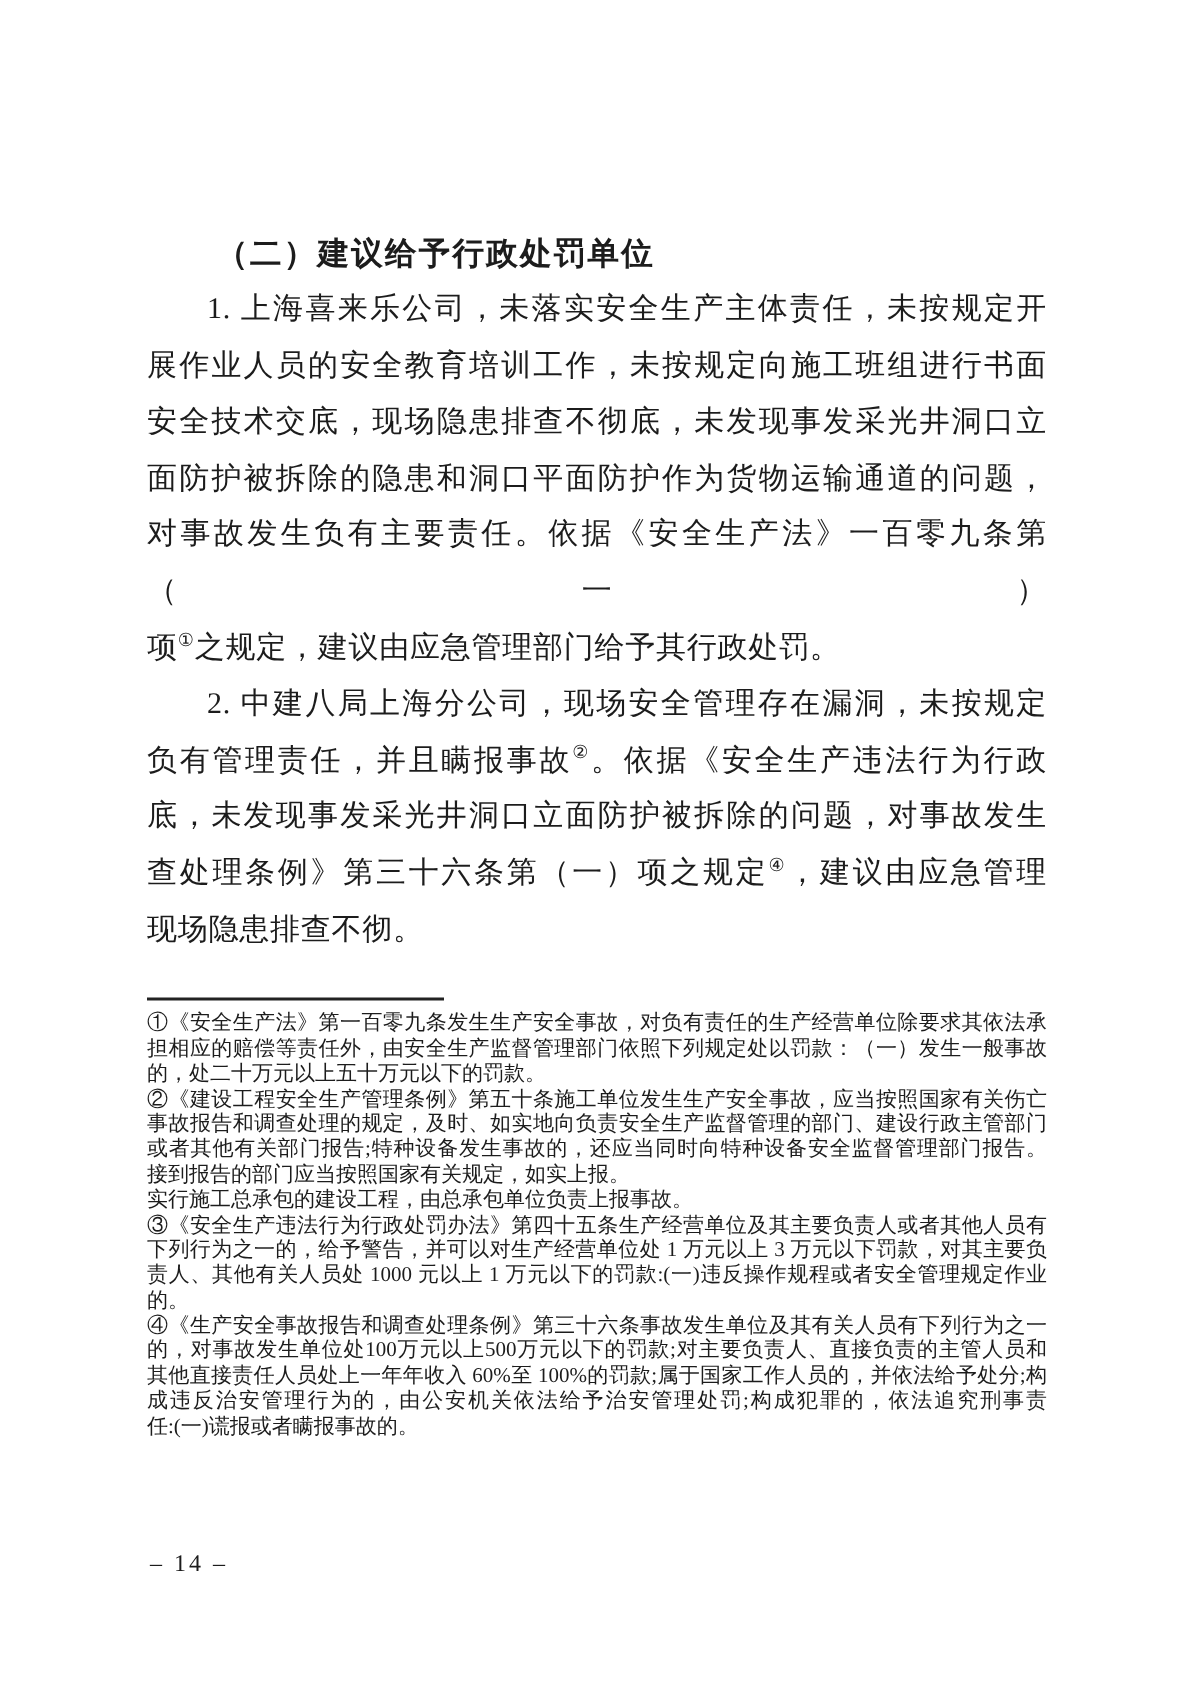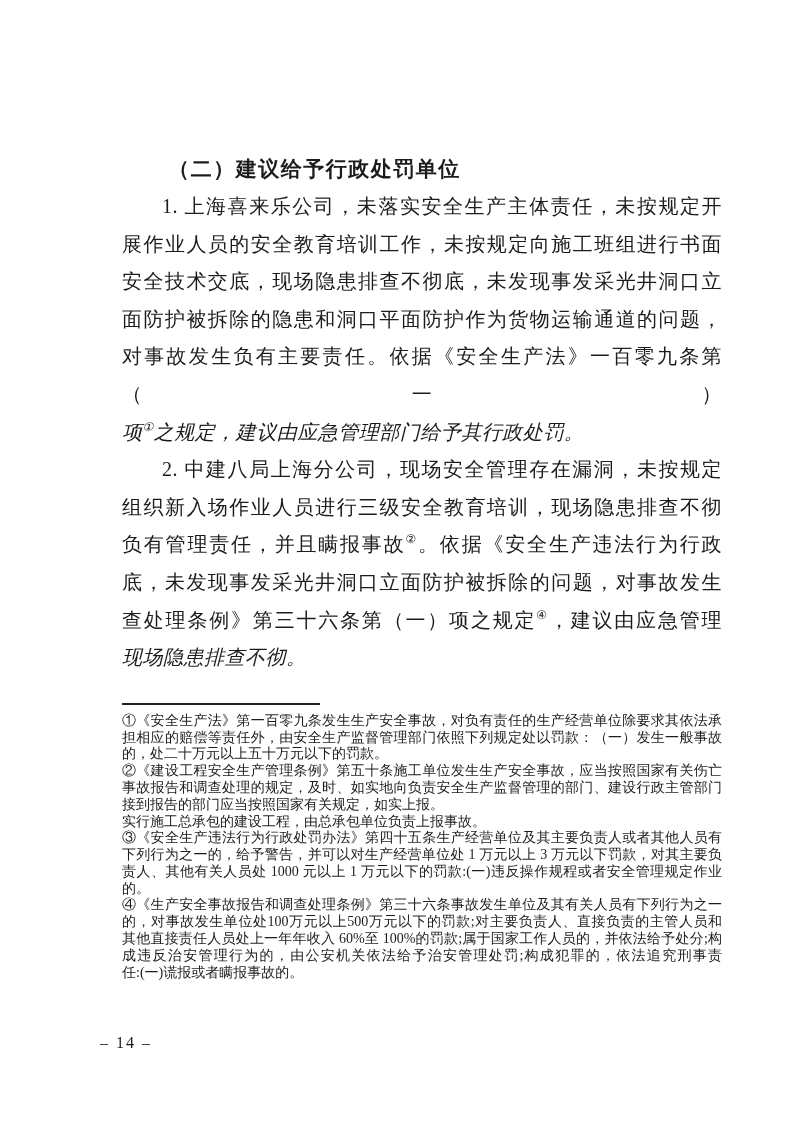--- a/index.html
+++ b/index.html
@@ -10,40 +10,39 @@
     background: #ffffff;
     overflow: hidden;
     font-family: "Liberation Serif", "DejaVu Serif", serif;
     color: #1c1c1c;
   }
   .content {
     position: absolute;
     left: 98px;
     top: 150px;
     width: 600px;
-    margin-left: 24px;
   }
   .heading {
     margin: 0;
     font-size: 21px;
     line-height: 38px;
     font-weight: bold;
     padding-left: 2.2em;
     letter-spacing: 1.5px;
   }
   .paragraph { margin: 0; }
   .body-line {
     font-size: 20px;
     line-height: 37.6px;
     text-align: justify;
     text-align-last: justify;
     letter-spacing: 0.5px;
   }
   .body-line.line-indent { text-indent: 2em; }
-  .body-line.line-last { text-align-last: left; font-style: italic; }
+  .body-line.line-last { text-align-last: left; }
   .body-line sup {
     font-size: 0.6em;
     line-height: 0;
     vertical-align: super;
   }
   .fn-sep {
     width: 198px;
     border: none;
     border-top: 2.5px solid #222;
     margin: 26px 0 8px 0;
@@ -75,39 +74,39 @@
         <div class="paragraph">
           <div class="body-line line-indent">1. 上海喜来乐公司，未落实安全生产主体责任，未按规定开</div>
           <div class="body-line">展作业人员的安全教育培训工作，未按规定向施工班组进行书面</div>
           <div class="body-line">安全技术交底，现场隐患排查不彻底，未发现事发采光井洞口立</div>
           <div class="body-line">面防护被拆除的隐患和洞口平面防护作为货物运输通道的问题，</div>
           <div class="body-line">对事故发生负有主要责任。依据《安全生产法》一百零九条第（一）</div>
           <div class="body-line line-last">项<sup>①</sup>之规定，建议由应急管理部门给予其行政处罚。</div>
         </div>
         <div class="paragraph">
           <div class="body-line line-indent">2. 中建八局上海分公司，现场安全管理存在漏洞，未按规定</div>
-          <div class="body-line">组织新入场作业人员进行三级安全教育培训，现场隐患排查不彻</div>
           <div class="body-line">负有管理责任，并且瞒报事故<sup>②</sup>。依据《安全生产违法行为行政</div>
           <div class="body-line">底，未发现事发采光井洞口立面防护被拆除的问题，对事故发生</div>
           <div class="body-line">查处理条例》第三十六条第（一）项之规定<sup>④</sup>，建议由应急管理</div>
           <div class="body-line line-last">现场隐患排查不彻。</div>
         </div>
       </div>
 
     <hr class="fn-sep">
 
     <div class="footnotes">
         <div class="footnote">
           <div class="fn-line">①《安全生产法》第一百零九条发生生产安全事故，对负有责任的生产经营单位除要求其依法承</div>
           <div class="fn-line">担相应的赔偿等责任外，由安全生产监督管理部门依照下列规定处以罚款：（一）发生一般事故</div>
           <div class="fn-line line-last">的，处二十万元以上五十万元以下的罚款。</div>
         </div>
         <div class="footnote">
           <div class="fn-line">②《建设工程安全生产管理条例》第五十条施工单位发生生产安全事故，应当按照国家有关伤亡</div>
           <div class="fn-line">事故报告和调查处理的规定，及时、如实地向负责安全生产监督管理的部门、建设行政主管部门</div>
+          <div class="fn-line">或者其他有关部门报告;特种设备发生事故的，还应当同时向特种设备安全监督管理部门报告。</div>
           <div class="fn-line line-last">接到报告的部门应当按照国家有关规定，如实上报。</div>
         </div>
         <div class="footnote">
           <div class="fn-line line-last">实行施工总承包的建设工程，由总承包单位负责上报事故。</div>
         </div>
         <div class="footnote">
           <div class="fn-line">③《安全生产违法行为行政处罚办法》第四十五条生产经营单位及其主要负责人或者其他人员有</div>
           <div class="fn-line">下列行为之一的，给予警告，并可以对生产经营单位处 1 万元以上 3 万元以下罚款，对其主要负</div>
           <div class="fn-line">责人、其他有关人员处 1000 元以上 1 万元以下的罚款:(一)违反操作规程或者安全管理规定作业</div>
           <div class="fn-line line-last">的。</div>

